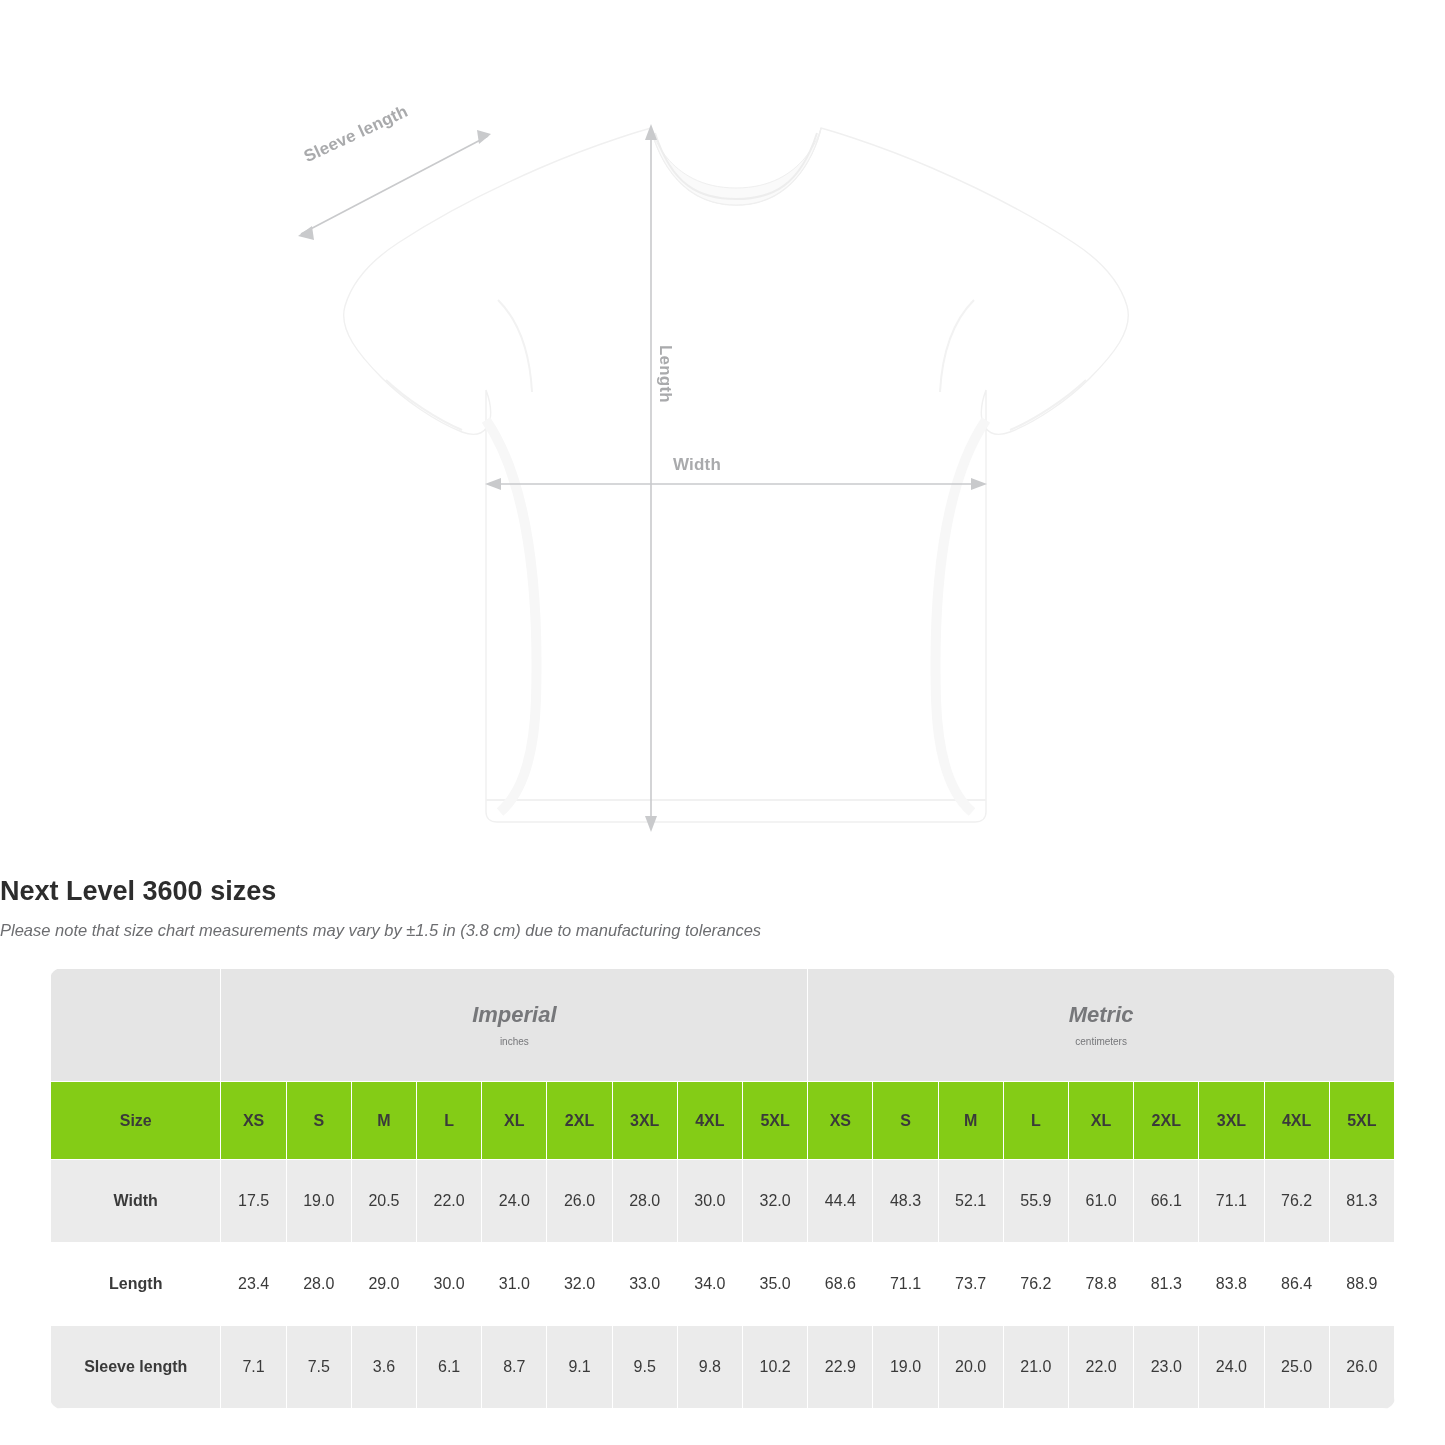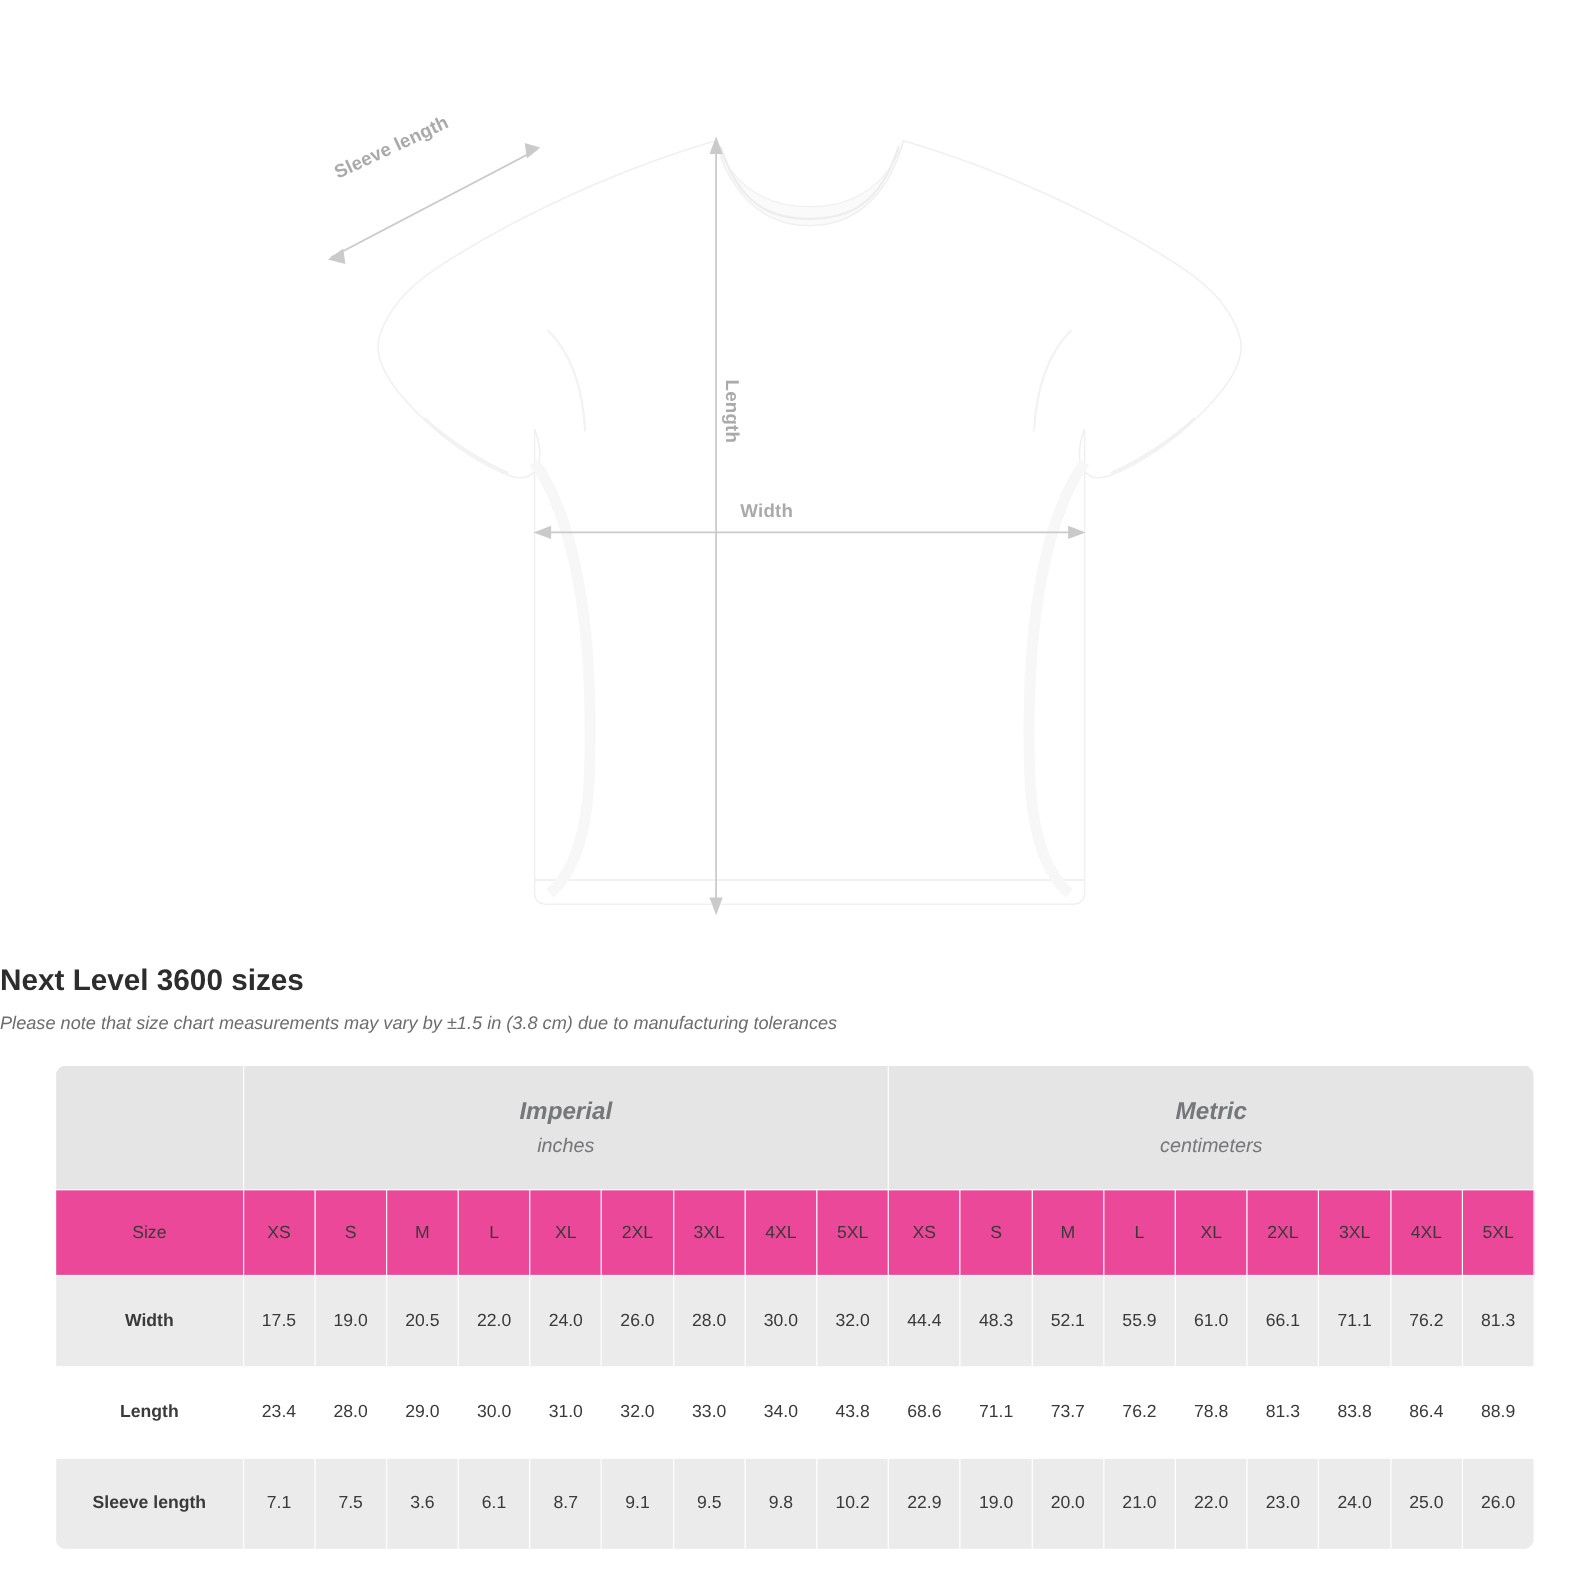--- a/index.html
+++ b/index.html
@@ -98,29 +98,28 @@
     height: 110px;
   }
   .unit-title {
     font-size: 22px;
     font-weight: bold;
     font-style: italic;
     color: #76777a;
     line-height: 1.1;
   }
   .unit-sub {
-    font-size: 18px;
+    font-size: 10px;
     color: #76777a;
     margin-top: 8px;
-    font-style: italic;
   }
   .row-size td {
-    background: #ec4899;
+    background: #84cc16;
     height: 75px;
-    font-weight: normal;
+    font-weight: bold;
     font-size: 16.5px;
     color: #3b3b3b;
   }
   .row-alt td {
     background: #ebebeb;
     height: 80px;
   }
   .row-plain td {
     background: #ffffff;
     height: 80px;
@@ -288,21 +287,21 @@
         <tr class="row-plain">
           <td class="rowlabel">Length</td>
           <td>23.4</td>
           <td>28.0</td>
           <td>29.0</td>
           <td>30.0</td>
           <td>31.0</td>
           <td>32.0</td>
           <td>33.0</td>
           <td>34.0</td>
-          <td>43.8</td>
+          <td>35.0</td>
           <td>68.6</td>
           <td>71.1</td>
           <td>73.7</td>
           <td>76.2</td>
           <td>78.8</td>
           <td>81.3</td>
           <td>83.8</td>
           <td>86.4</td>
           <td>88.9</td>
         </tr>

